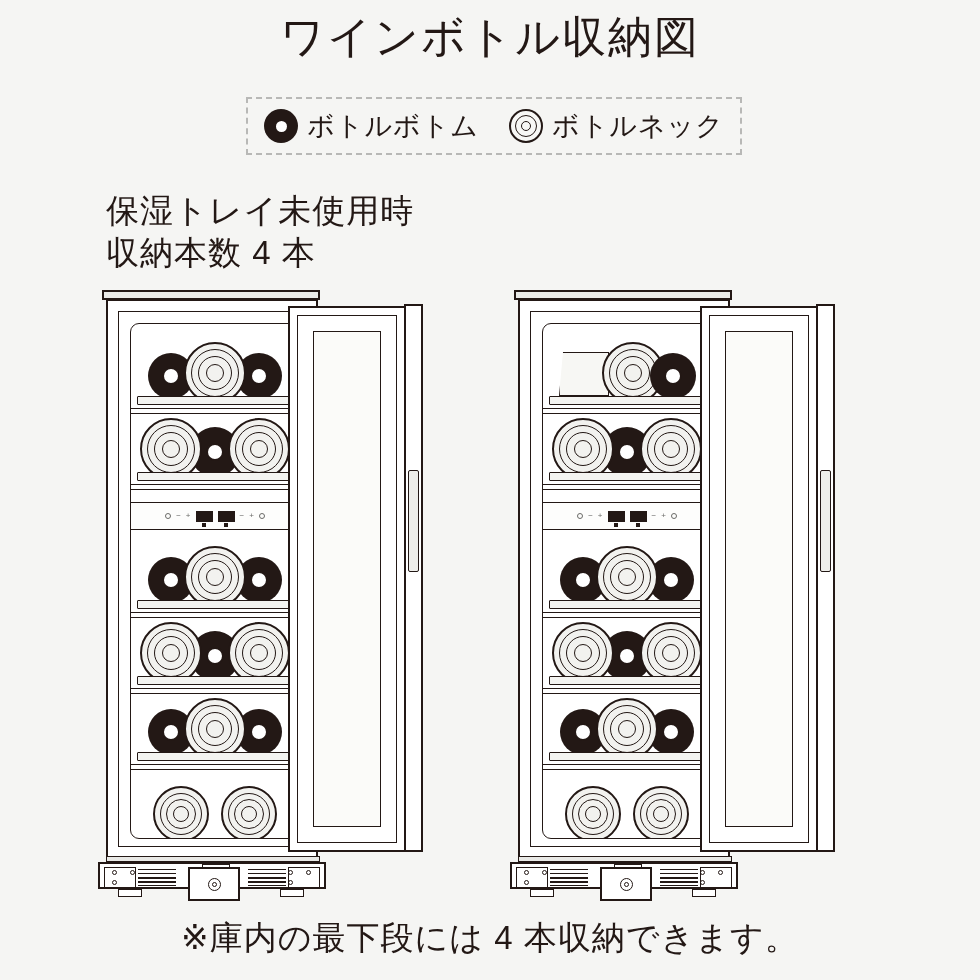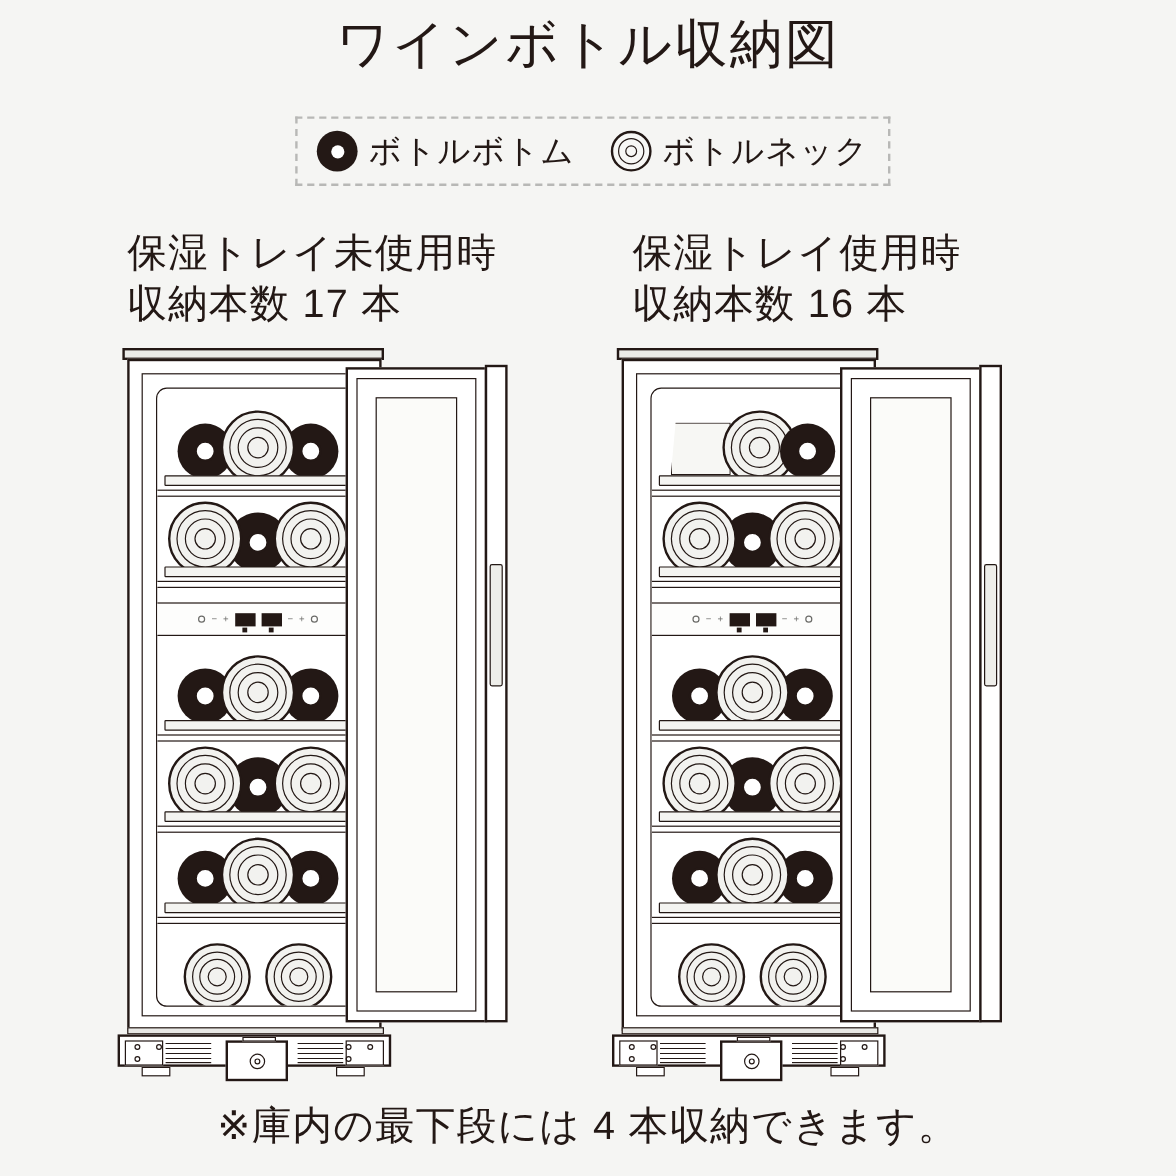--- a/index.html
+++ b/index.html
@@ -414,23 +414,21 @@
       <span class="lg-neck"></span>
       <span class="legend-label">ボトルボトム</span>
     </div>
     <div class="legend-item">
       <span class="lg-bottom"></span>
       <span class="legend-label">ボトルネック</span>
     </div>
   </div>
 
   <div class="col-head left">保湿トレイ未使用時
-収納本数 17 本</div>
-  <div class="col-head right">保湿トレイ使用時
-収納本数 16 本</div>
+収納本数 4 本</div>
 
   <div class="cabinet left" id="cab-0">
       <div class="top-lip"></div>
       <div class="body-outer">
         <div class="body-inner"></div>
         <div class="cavity">
           <div class="shelf-row" style="top: 12px; height: 76px;">
             <div class="bottle b-neck" style="left: 17px; top: 17px; width: 46px; height: 46px;">
               <span class="hole" style="width: 18px; height: 18px; margin-left: -9px; margin-top: -9px;"></span>
             </div>

